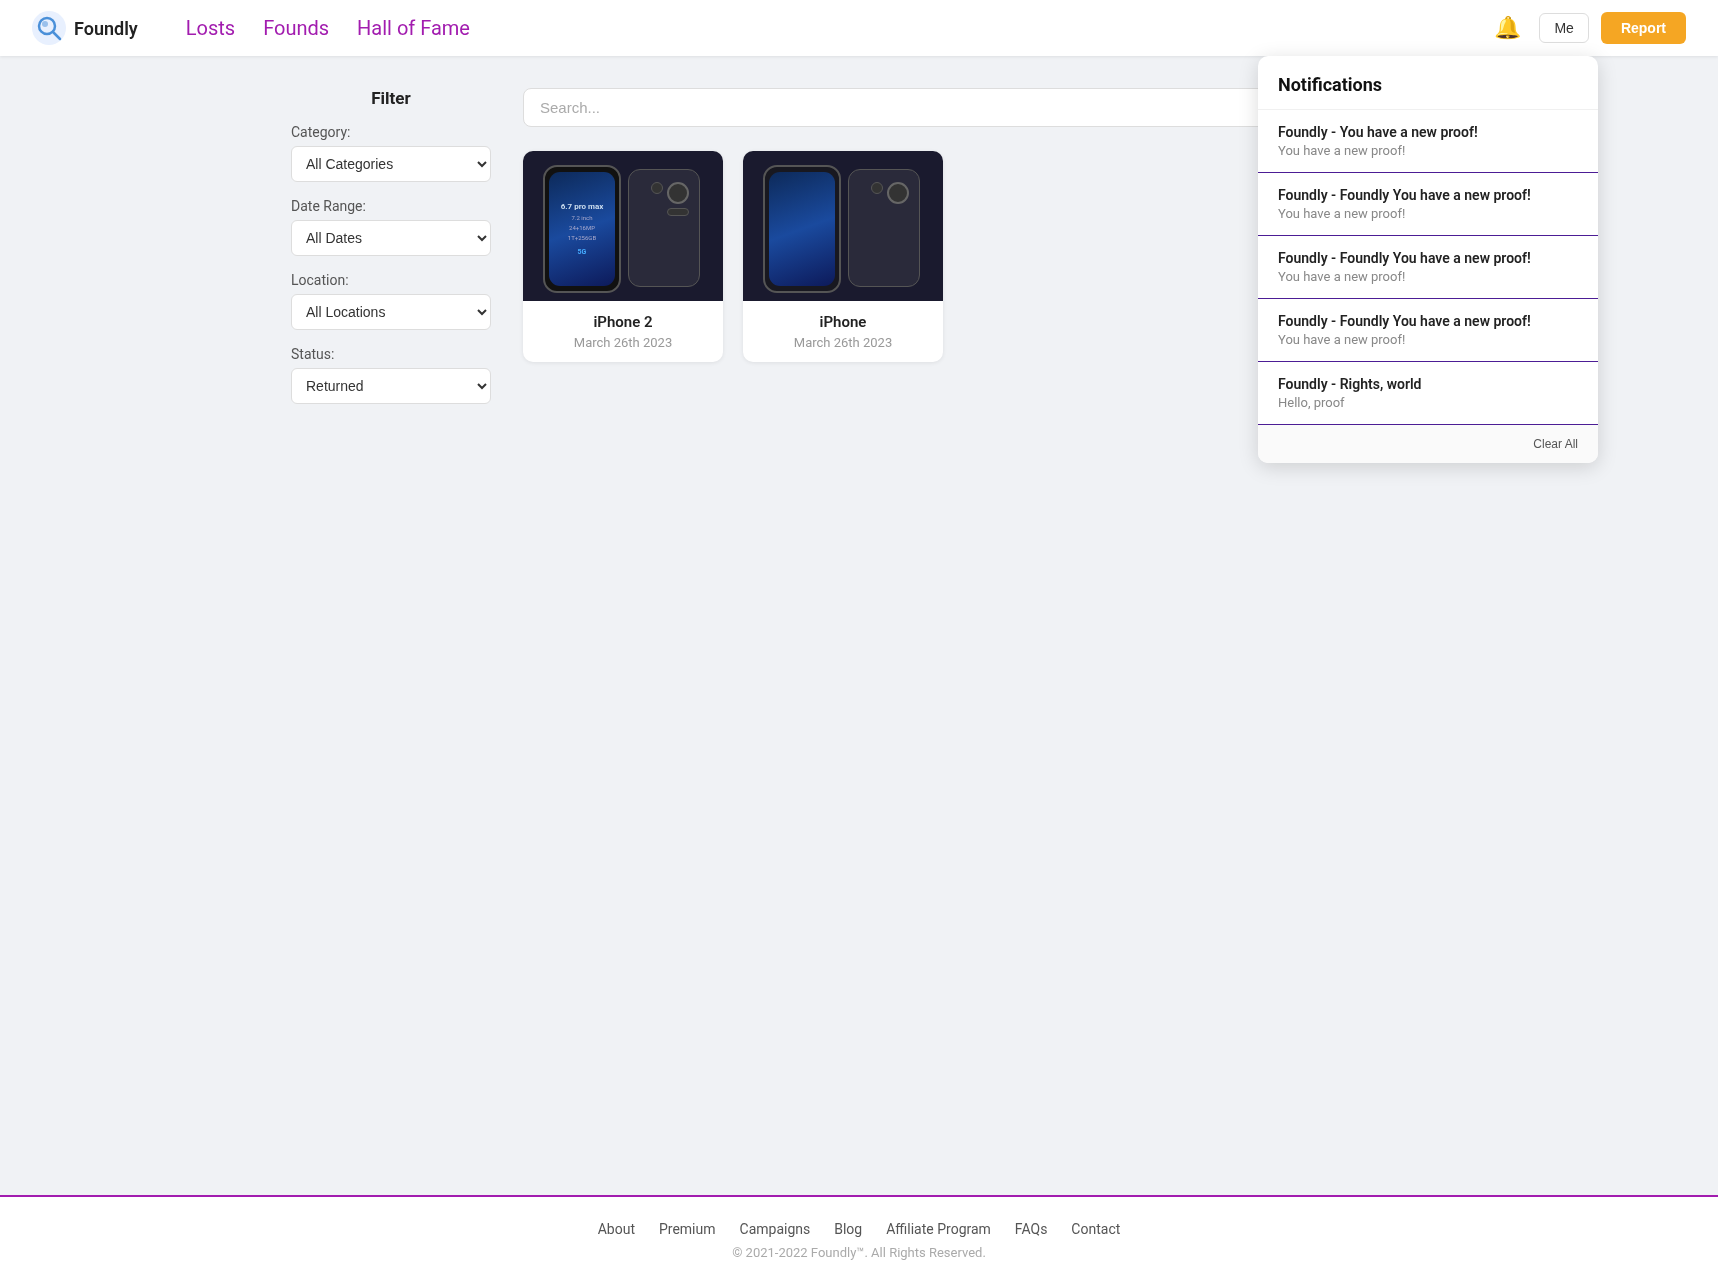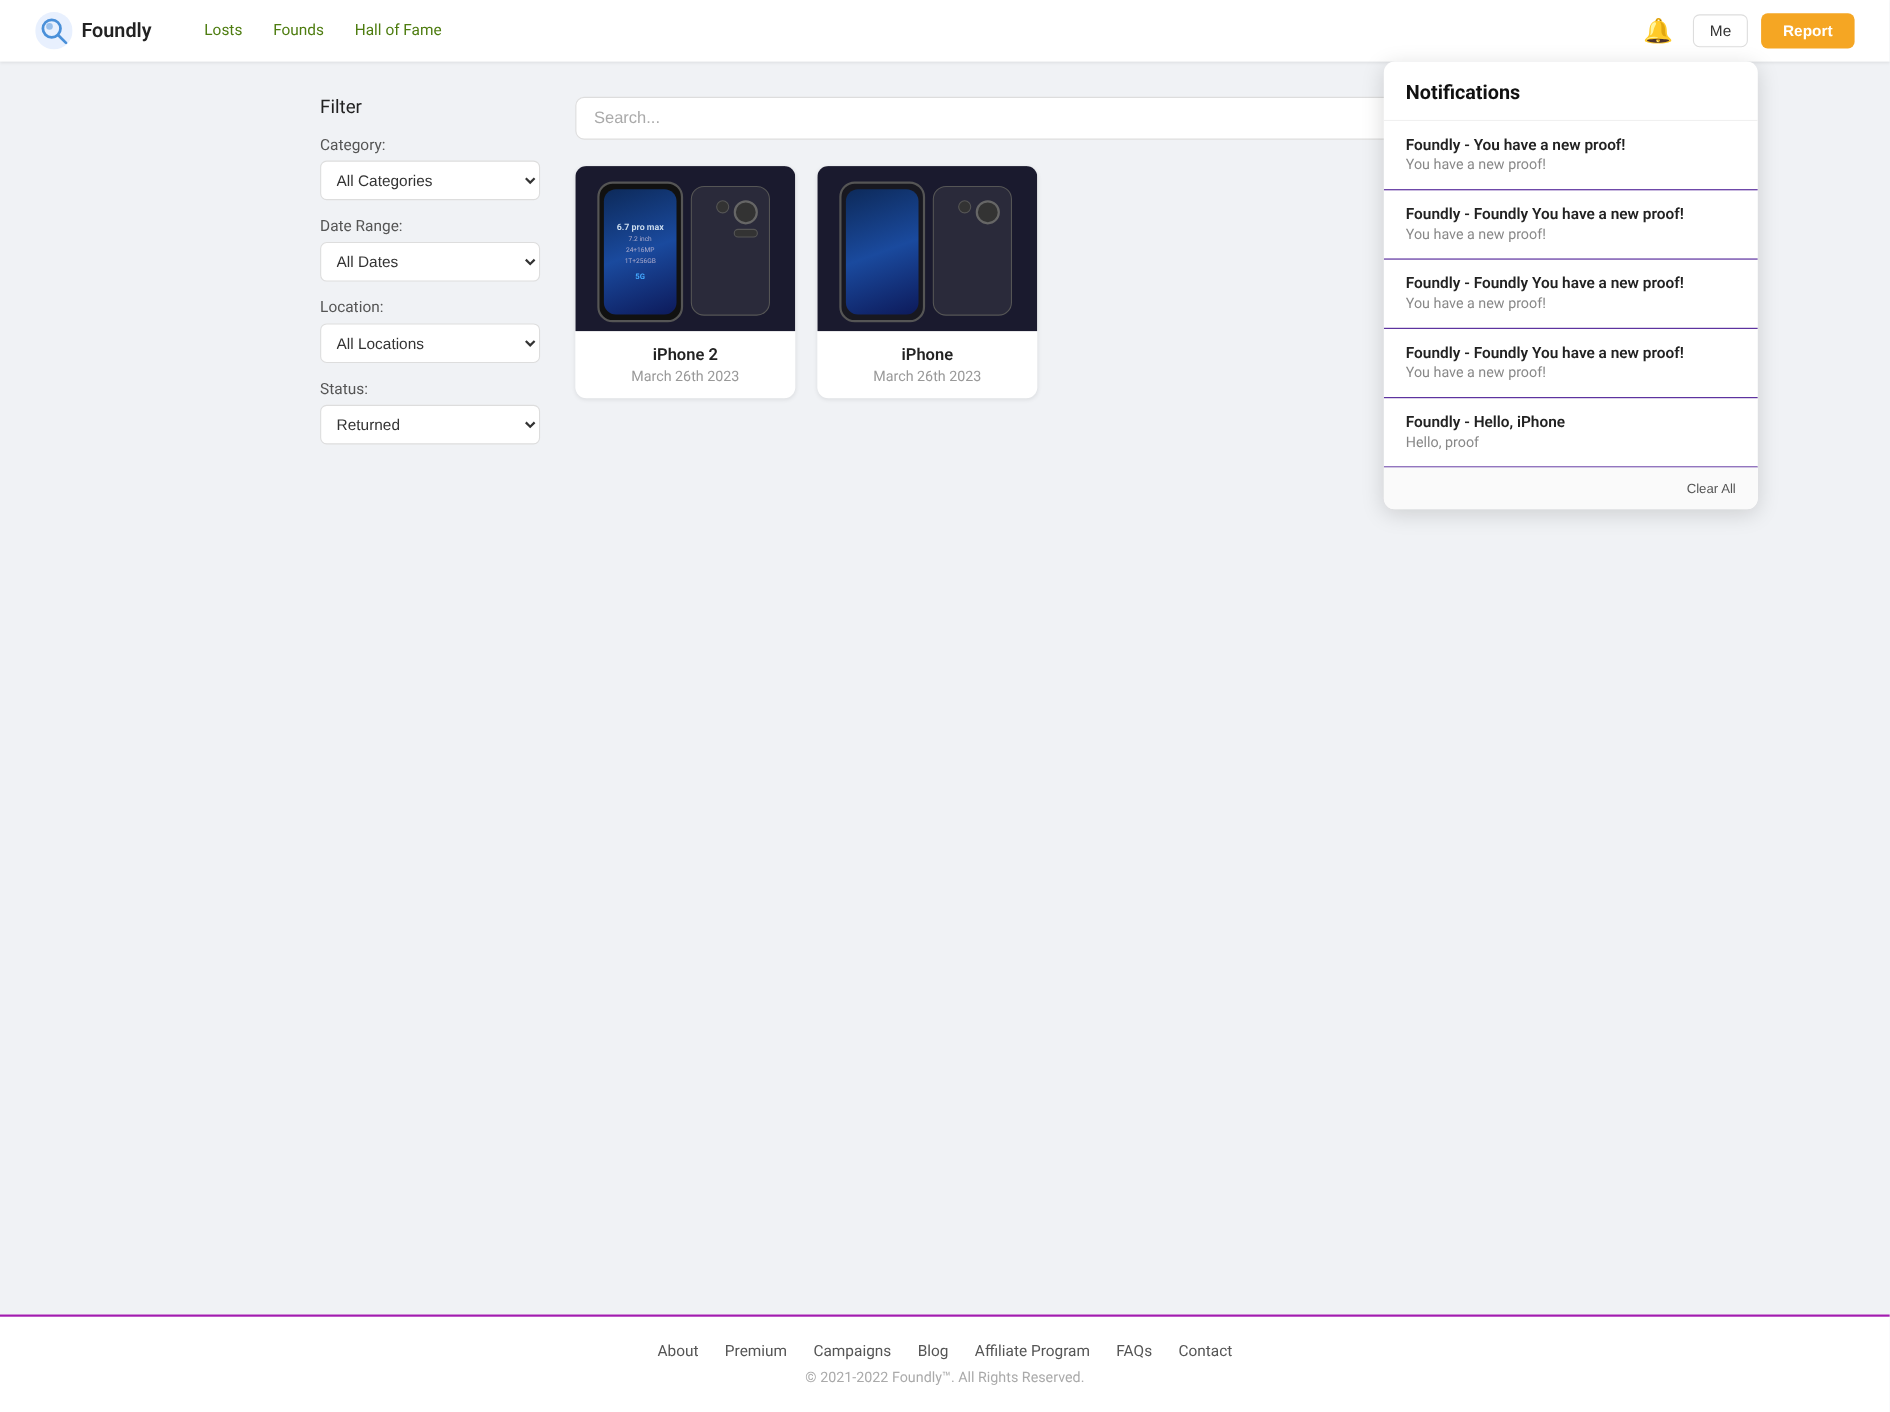--- a/index.html
+++ b/index.html
@@ -37,22 +37,22 @@
       font-weight: 600;
       color: #222;
     }
     .nav-links {
       display: flex;
       align-items: center;
       gap: 28px;
       margin-left: 48px;
     }
     .nav-link {
-      font-size: 14px;
-      color: #4d7c0f;
+      font-size: 20px;
+      color: #a21caf;
       text-decoration: none;
       cursor: pointer;
     }
     .nav-right {
       margin-left: auto;
       display: flex;
       align-items: center;
       gap: 12px;
     }
     .bell-btn {
@@ -149,23 +149,23 @@
       width: 100%;
     }
 
     
     .filter-sidebar {
       width: 200px;
       flex-shrink: 0;
     }
     .filter-title {
       font-size: 17px;
-      font-weight: 400;
+      font-weight: 700;
       color: #222;
-      text-align: left;
+      text-align: center;
       margin-bottom: 16px;
     }
     .filter-label {
       font-size: 14px;
       color: #555;
       margin-bottom: 6px;
       margin-top: 16px;
     }
     .filter-select {
       width: 100%;
@@ -316,21 +316,21 @@
     <div class="notif-body">You have a new proof!</div>
   </div>
 
   <div class="notif-item">
     <div class="notif-title">Foundly - Foundly You have a new proof!</div>
     <div class="notif-body">You have a new proof!</div>
   </div>
 
 
   <div class="notif-item">
-    <div class="notif-title">Foundly - Hello, iPhone</div>
+    <div class="notif-title">Foundly - Rights, world</div>
     <div class="notif-body">Hello, proof</div>
   </div>
 
   <div class="notif-footer">
     <button class="clear-all-btn">Clear All</button>
   </div>
 </div>
 
 <div class="main-content">
 

